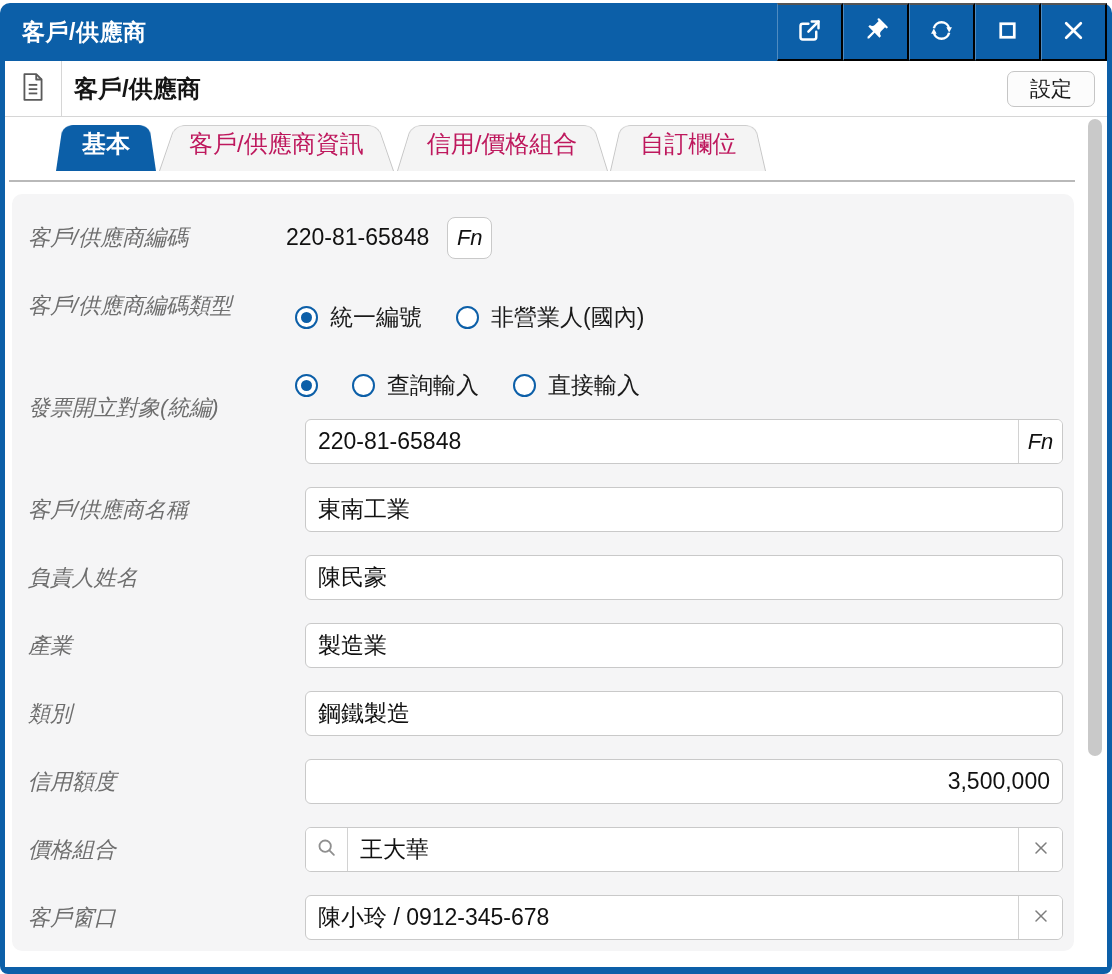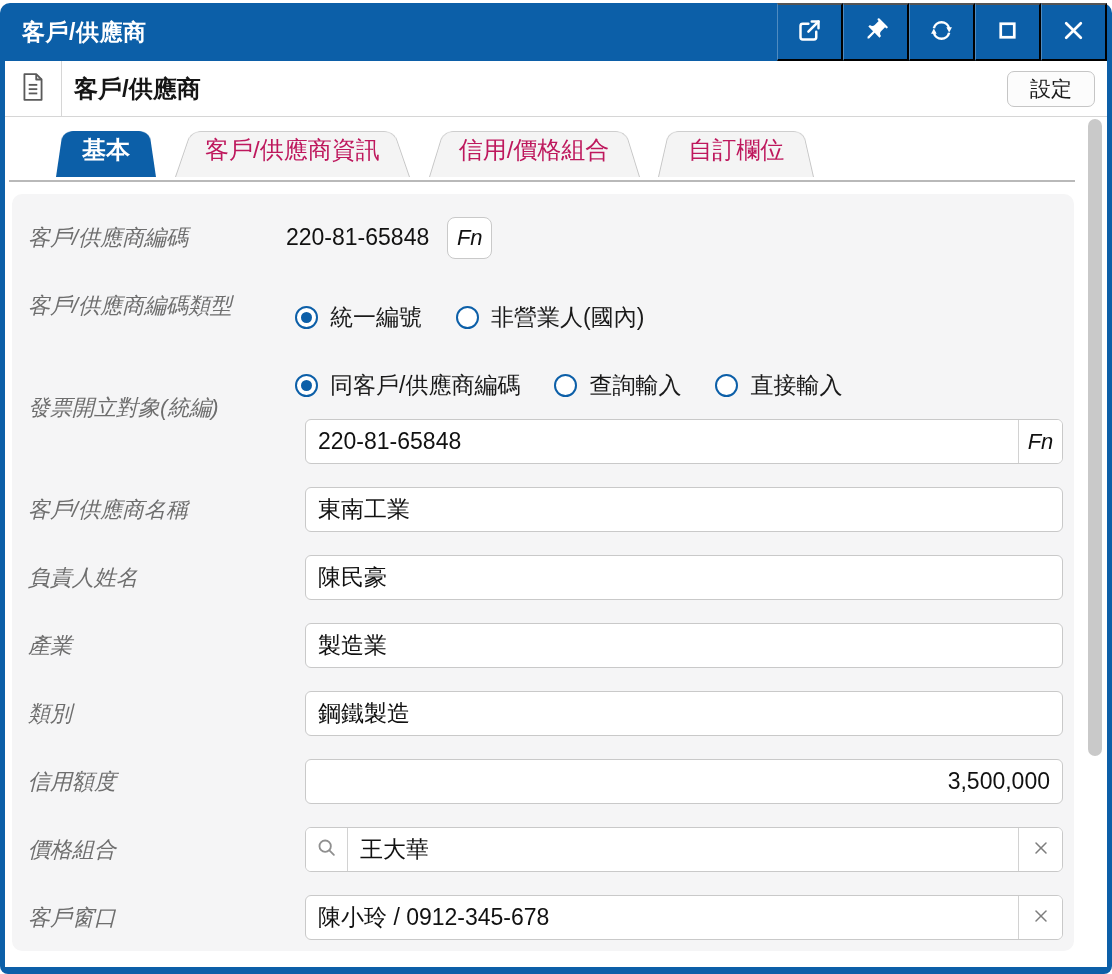--- a/index.html
+++ b/index.html
@@ -23,21 +23,21 @@
   
   .toolbar { height: 56px; border-bottom: 1px solid #d6d6d6; display: flex; align-items: center; }
   .doc-cell { width: 57px; align-self: stretch; display: flex; align-items: center; justify-content: center;
     border-right: 1px solid #d6d6d6; }
   .toolbar-title { font-size: 24px; font-weight: 700; color: #151515; margin-left: 12px; flex: 1; }
   .settings-btn { margin-right: 12px; height: 36px; padding: 0 22px; font-size: 21px; color: #1a1a1a;
     background: #fcfcfc; border: 1.5px solid #c6c6c6; border-radius: 7px; cursor: pointer;
     font-family: Liberation Sans, sans-serif; }
 
   
-  .tabstrip { position: relative; height: 65px; display: flex; align-items: center; padding-left: 51px; gap: 16px; }
+  .tabstrip { position: relative; height: 65px; display: flex; align-items: flex-start; padding-left: 51px; }
   .tabline { position: absolute; left: 4px; bottom: 0; width: 1066px; height: 2px; background: #b9b9b9; z-index: 2; }
   .tab { position: relative; height: 54px; display: flex; align-items: center; justify-content: center;
     margin-right: 3px; z-index: 1; cursor: pointer; }
   .tab::before { content: ""; position: absolute; inset: 0; background: #f4f4f4;
     border: 1px solid #c6c6c6; border-bottom: none; border-radius: 12px 12px 0 0;
     transform: perspective(60px) rotateX(10deg); transform-origin: 50% 100%; }
   .tab .lbl { position: relative; z-index: 2; padding: 0 30px; font-size: 24px; color: #be185d; white-space: nowrap; }
   .tab.active { z-index: 3; }
   .tab.active::before { background: #0c5fa8; border: none; }
   .tab.active .lbl { color: #fff; font-weight: 700; padding: 0 26px; }
@@ -201,21 +201,20 @@
         </div>
       </div>
 
       <div class="frow tall">
         <div class="flabel">發票開立對象(統編)</div>
         <div class="field-col">
           <div class="line">
             <div class="radio-group">
               <span class="radio-opt">
                 <span class="radio checked"></span>
-                <span>同客戶/供應商編碼</span>
               </span>
               <span class="radio-opt">
                 <span class="radio"></span>
                 <span>查詢輸入</span>
               </span>
               <span class="radio-opt">
                 <span class="radio"></span>
                 <span>直接輸入</span>
               </span>
             </div>

